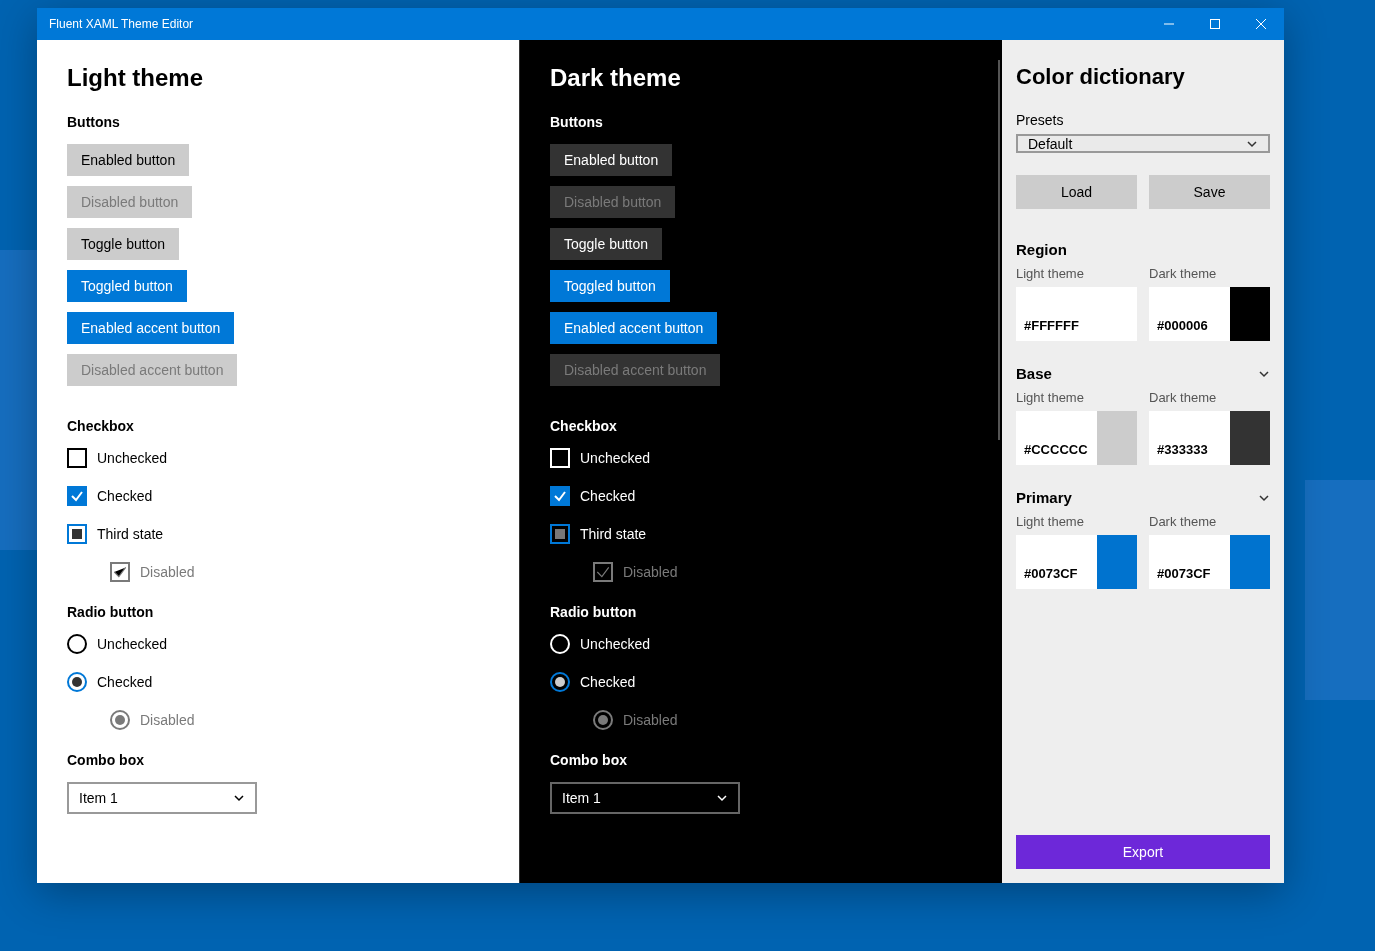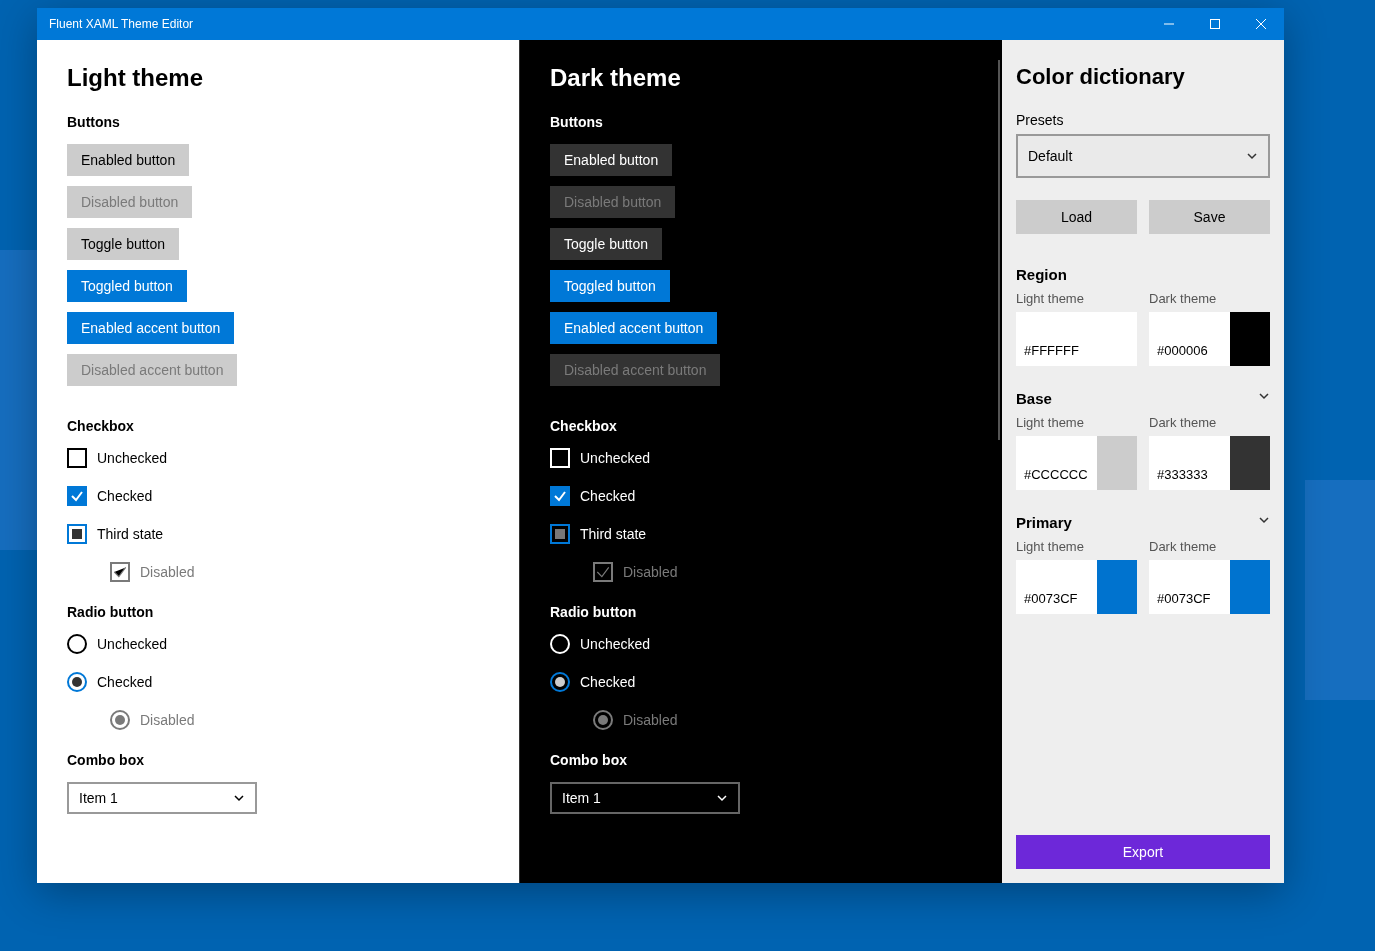--- a/index.html
+++ b/index.html
@@ -56,32 +56,32 @@
   .light .combo { border-color: #999; color: #000; }
   .dark  .combo { border-color: #666; color: #fff; }
   .chevron { width: 12px; height: 12px; }
 
   .scrollbar-indicator { position: absolute; right: 2px; top: 20px; width: 2px; height: 380px; background: #888; }
   .dark .scrollbar-indicator { background: #555; }
 
   .sidebar { width: 282px; background: #eeeeee; display: flex; flex-direction: column; padding: 24px 14px 14px; }
   .sidebar h1 { font-size: 22px; font-weight: 600; margin-bottom: 22px; }
   .sidebar .label { font-size: 14px; margin-bottom: 6px; }
-  .preset-combo { width: 100%; height: 44px; border: 2px solid #999; background: #eaeaea; display: flex; align-items: center; justify-content: space-between; padding: 0 10px; font-size: 14px; margin-bottom: 22px; }
+  .preset-combo { width: 100%; height: 19px; border: 2px solid #999; background: #eaeaea; display: flex; align-items: center; justify-content: space-between; padding: 0 10px; font-size: 14px; margin-bottom: 22px; }
   .btn-row { display: flex; gap: 12px; margin-bottom: 26px; }
   .btn-row .sbtn { flex: 1; height: 34px; background: #cccccc; border: none; font-size: 14px; cursor: pointer; }
 
-  .section-head { display: flex; justify-content: space-between; margin-top: 6px; margin-bottom: 8px; }
+  .section-head { display: flex; justify-content: space-between; align-items: center; margin-top: 6px; margin-bottom: 8px; }
   .section-head .title { font-size: 15px; font-weight: 600; }
   .section-head .chev { width: 12px; height: 12px; }
   .color-pair { display: flex; gap: 12px; margin-bottom: 18px; }
   .color-col { flex: 1; }
   .col-label { font-size: 13px; color: #555; margin-bottom: 6px; }
   .swatch-row { display: flex; height: 54px; background: #fff; }
-  .swatch-text { flex: 1; display: flex; align-items: flex-end; padding: 0 0 8px 8px; font-size: 13px; color: #000; }
+  .swatch-text { flex: 1; display: flex; align-items: flex-end; padding: 0 0 8px 8px; font-size: 13px; color: #000; font-weight: bold; }
   .swatch-color { width: 40px; }
 
   .export-btn { margin-top: auto; height: 34px; background: #6d28d9; color: #fff; border: none; font-size: 14px; cursor: pointer; }
 </style>
 </head>
 <body>
 <div class="desktop-shape ds1"></div>
 <div class="desktop-shape ds2"></div>
 
 <div class="window">

